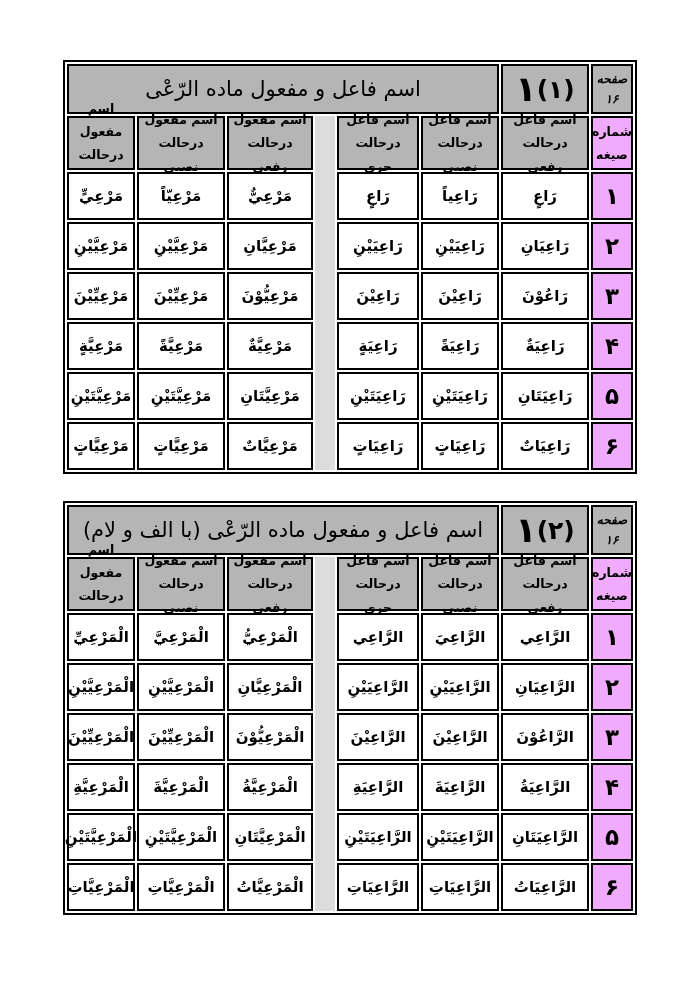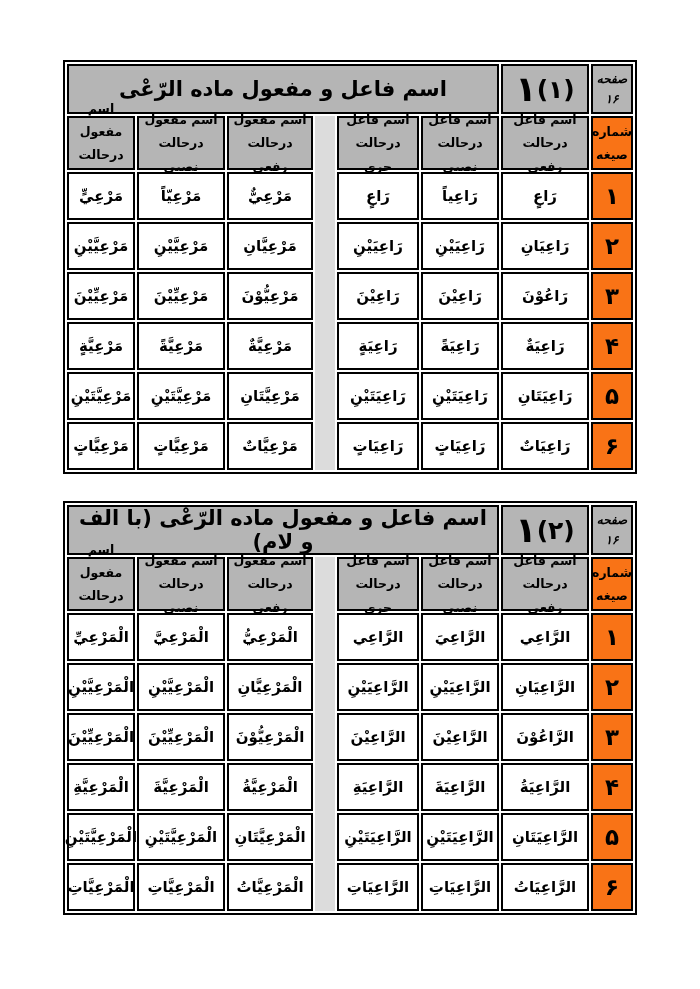--- a/index.html
+++ b/index.html
@@ -26,27 +26,27 @@
   .cell{
     border:2px solid #000;
     background:#ffffff;
     display:flex;
     align-items:center;
     justify-content:center;
     text-align:center;
     overflow:visible;
   }
   .c-title,.c-tnum,.c-page,.hcell{background:#b5b5b5;}
-  .c-serialh,.numcell{background:#f97316;align-items:center;}
+  .c-serialh,.numcell{background:#f0abfc;align-items:center;}
   .divider{
     grid-column:5;
     grid-row:2 / span 7;
     background:#dcdcdc;
   }
-  .c-title{font-size:21px;font-weight:bold;letter-spacing:0;}
+  .c-title{font-size:21px;font-weight:normal;letter-spacing:0;}
   .c-tnum{direction:ltr;font-weight:bold;line-height:1;}
   .tnum-main{font-size:35px;}
   .tnum-paren{font-size:25px;}
   .c-page{flex-direction:column;font-size:12px;font-weight:bold;line-height:1.7;font-style:italic;}
   .hcell{flex-direction:column;font-size:12.5px;font-weight:bold;line-height:1.85;padding:0 1px;}
   .c-serialh{flex-direction:column;font-size:12.5px;font-weight:bold;line-height:1.85;}
   .numcell{font-size:23px;font-weight:bold;}
   .data{font-size:15px;font-weight:bold;white-space:nowrap;line-height:2.4;}
 </style>
 </head>

